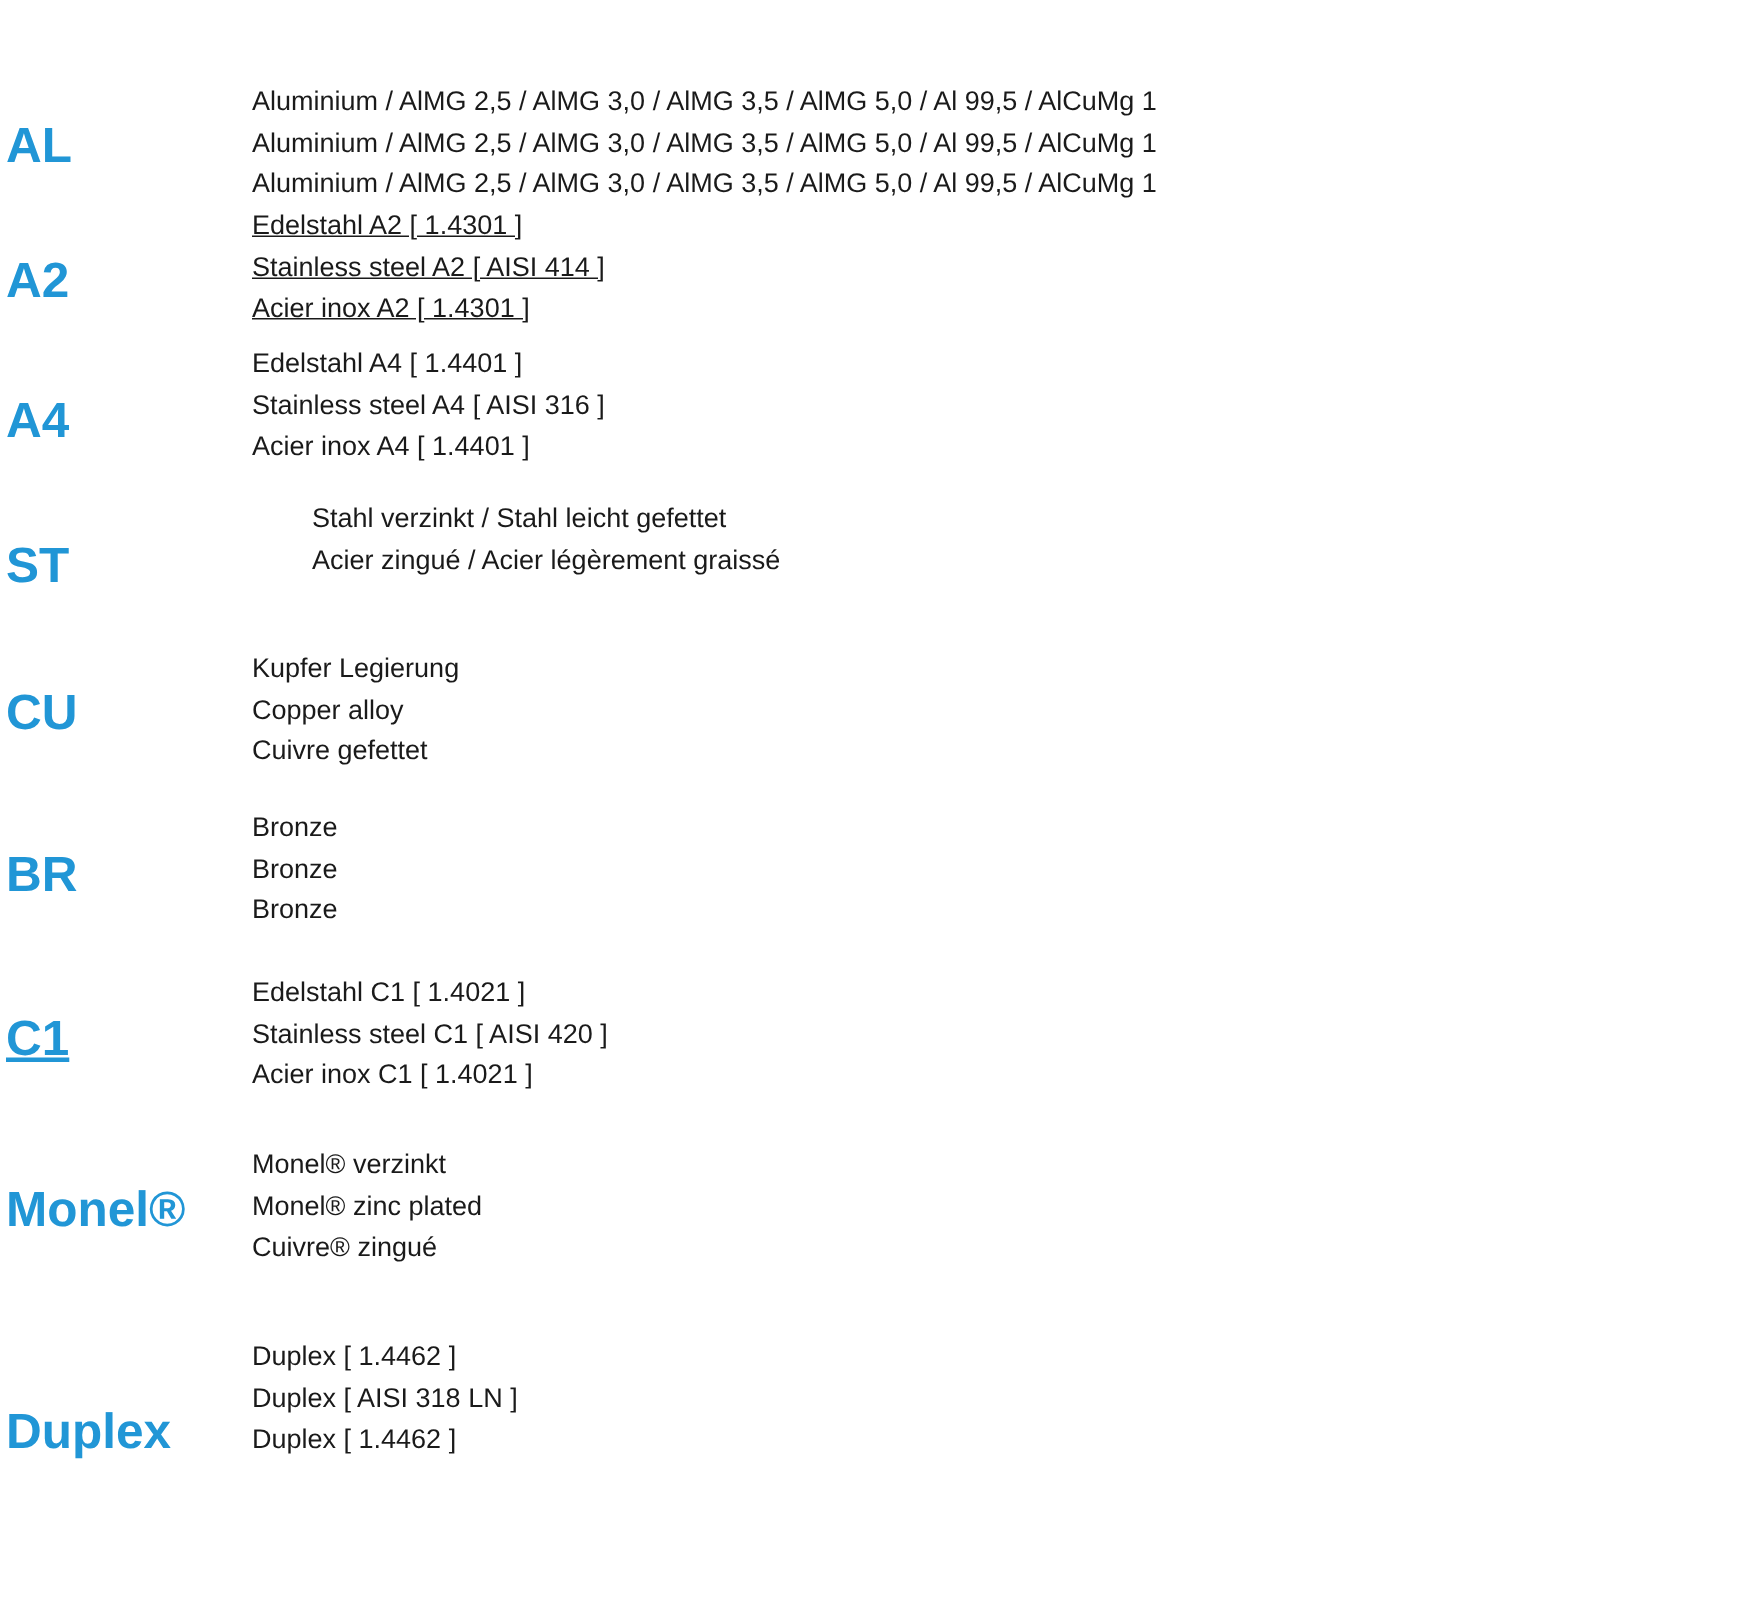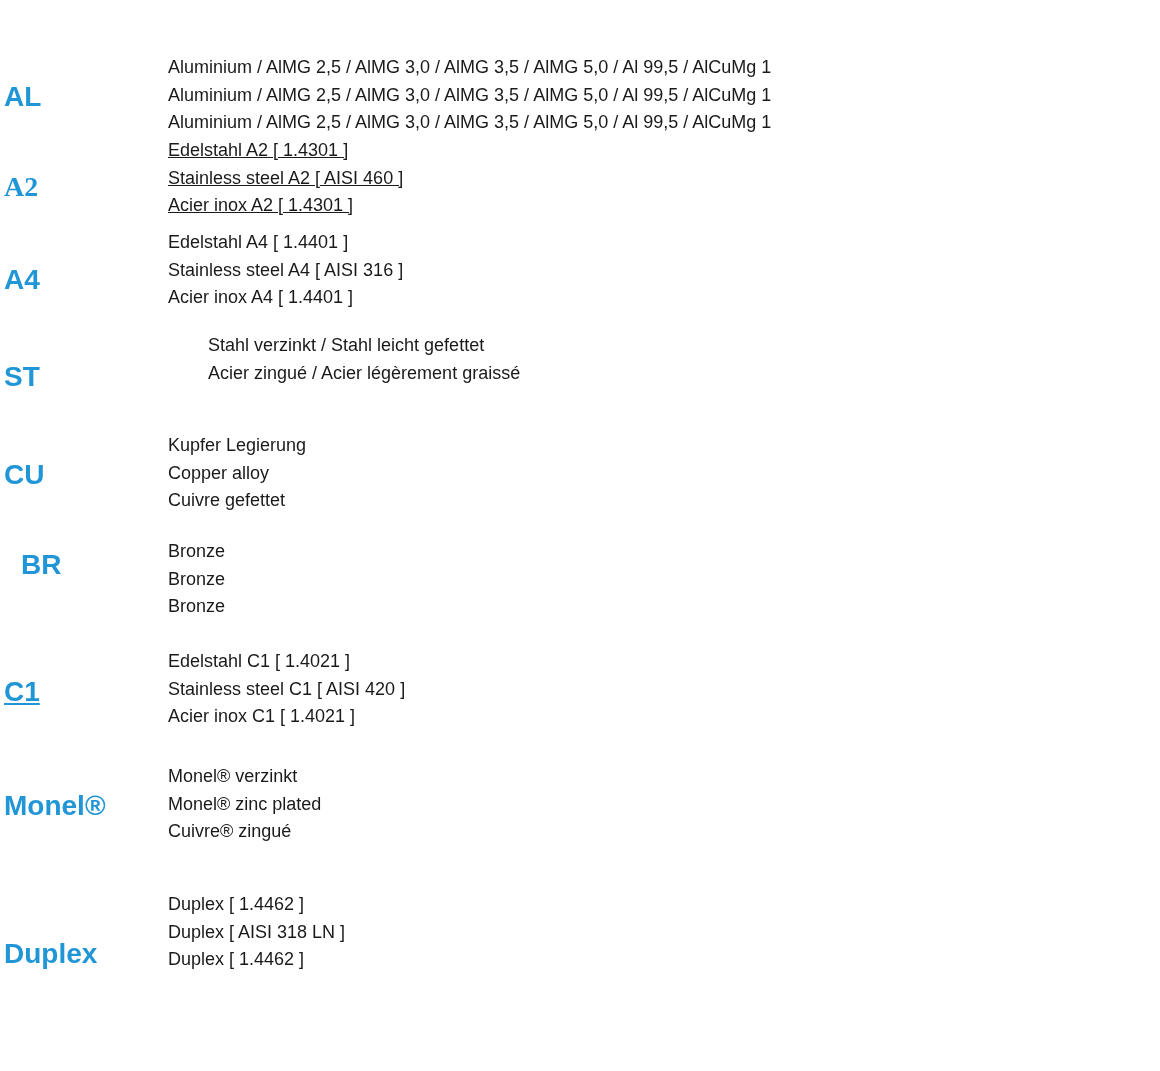--- a/index.html
+++ b/index.html
@@ -24,21 +24,21 @@
     left: 0;
     width: 1160px;
     display: block;
   }
   .code {
     position: absolute;
     left: 4px;
     width: 160px;
     color: #2196d6;
     font-weight: bold;
-    font-size: 28px;
+    font-size: 33px;
     line-height: 33px;
     letter-spacing: 0px;
     white-space: nowrap;
   }
   .desc {
     position: absolute;
     left: 168px;
     width: 980px;
   }
   .desc .line {
@@ -55,24 +55,24 @@
   <div id="rows-container">
       <div class="row">
         <div class="code" style="top: 80px;">AL</div>
         <div class="desc" style="top: 54px;">
           <div class="line">Aluminium / AlMG 2,5 / AlMG 3,0 / AlMG 3,5 / AlMG 5,0 / Al 99,5 / AlCuMg 1</div>
           <div class="line">Aluminium / AlMG 2,5 / AlMG 3,0 / AlMG 3,5 / AlMG 5,0 / Al 99,5 / AlCuMg 1</div>
           <div class="line">Aluminium / AlMG 2,5 / AlMG 3,0 / AlMG 3,5 / AlMG 5,0 / Al 99,5 / AlCuMg 1</div>
         </div>
       </div>
       <div class="row">
-        <div class="code" style="top: 170px; font-family: Liberation Serif, serif;">A2</div>
+        <div class="code" style="top: 170px;">A2</div>
         <div class="desc" style="top: 137px; text-decoration: underline;">
           <div class="line">Edelstahl A2 [ 1.4301 ]</div>
-          <div class="line">Stainless steel A2 [ AISI 460 ]</div>
+          <div class="line">Stainless steel A2 [ AISI 414 ]</div>
           <div class="line">Acier inox A2  [ 1.4301 ]</div>
         </div>
       </div>
       <div class="row">
         <div class="code" style="top: 263px;">A4</div>
         <div class="desc" style="top: 229px;">
           <div class="line">Edelstahl A4 [ 1.4401 ]</div>
           <div class="line">Stainless steel A4 [ AISI 316 ]</div>
           <div class="line">Acier inox A4 [ 1.4401 ]</div>
         </div>
@@ -86,21 +86,21 @@
       </div>
       <div class="row">
         <div class="code" style="top: 458px;">CU</div>
         <div class="desc" style="top: 432px;">
           <div class="line">Kupfer Legierung</div>
           <div class="line">Copper alloy</div>
           <div class="line">Cuivre gefettet</div>
         </div>
       </div>
       <div class="row">
-        <div class="code" style="top: 548px; margin-left: 17px;">BR</div>
+        <div class="code" style="top: 566px;">BR</div>
         <div class="desc" style="top: 538px;">
           <div class="line">Bronze</div>
           <div class="line">Bronze</div>
           <div class="line">Bronze</div>
         </div>
       </div>
       <div class="row">
         <div class="code" style="top: 675px; text-decoration: underline;">C1</div>
         <div class="desc" style="top: 648px;">
           <div class="line">Edelstahl C1 [ 1.4021 ]</div>

